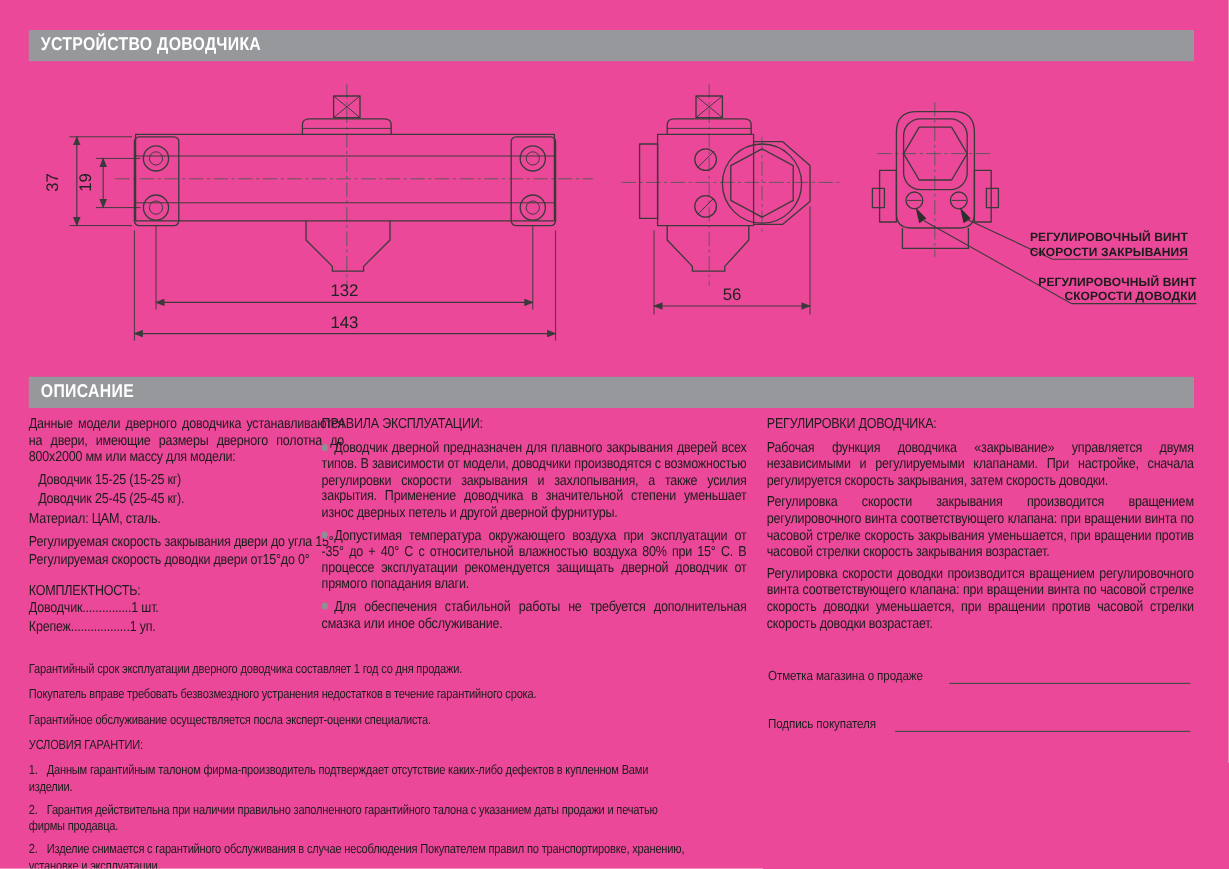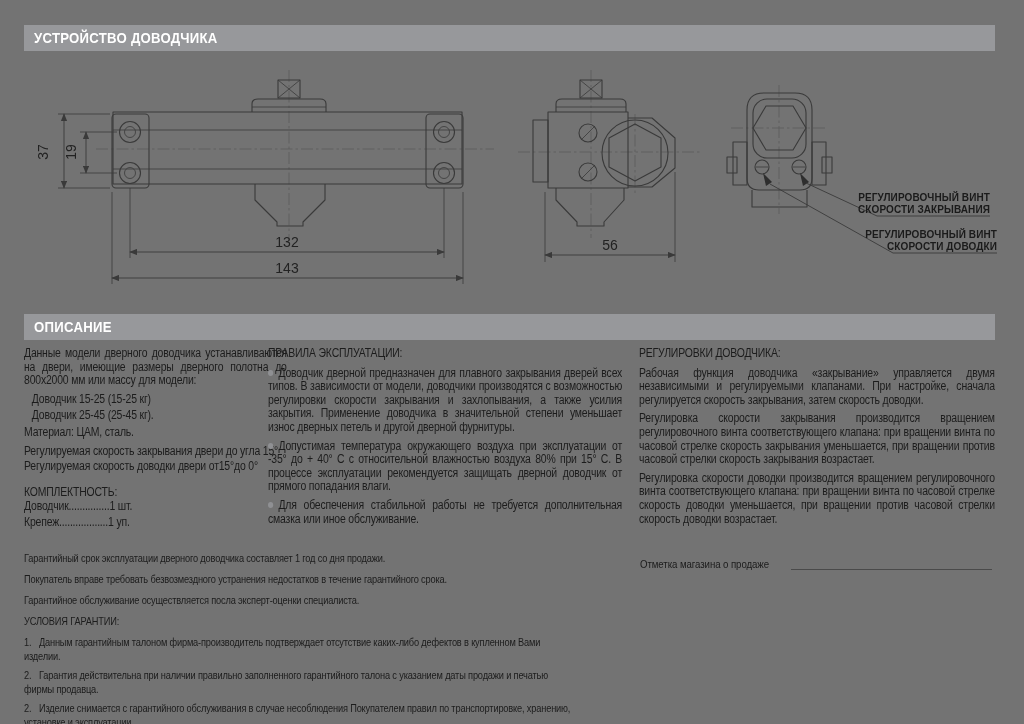--- a/index.html
+++ b/index.html
@@ -1,16 +1,16 @@
 <!DOCTYPE html>
 <html><head>
 <meta charset="utf-8">
 <style>
   html,body{margin:0;padding:0;background:#ffffff;}
-  .page{position:relative;width:1024px;height:724px;background:#737373;overflow:hidden;
+  .page{position:relative;width:1024px;height:724px;background:#ec4899;overflow:hidden;
         font-family:"Liberation Sans",sans-serif;color:#1c1c1c;}
   
   .bar{position:absolute;left:24px;width:971px;height:26px;background:#97989b;
        display:flex;align-items:center;padding-left:10px;box-sizing:border-box;}
   .bar-inner{color:#ffffff;font-weight:bold;font-size:15.5px;letter-spacing:.3px;
              transform:scaleX(.85);transform-origin:0 50%;white-space:nowrap;}
   .bar-device{top:25px}.bar-desc{top:314px}.bar-warranty{top:521px}
   
   .drawing{position:absolute;left:0;top:0;width:1024px;height:312px;}
   .ol{stroke:#3a3a3a;fill:none;stroke-width:1.1;stroke-linejoin:round;}
@@ -196,14 +196,18 @@
     <p>УСЛОВИЯ ГАРАНТИИ:</p>
     <p class="cond"><span class="num">1.</span><span>Данным гарантийным талоном фирма-производитель подтверждает отсутствие каких-либо дефектов в купленном Вами изделии.</span></p>
     <p class="cond"><span class="num">2.</span><span>Гарантия действительна при наличии правильно заполненного гарантийного талона с указанием даты продажи и печатью фирмы продавца.</span></p>
     <p class="cond"><span class="num">2.</span><span>Изделие снимается с гарантийного обслуживания в случае несоблюдения Покупателем правил по транспортировке, хранению, установке и эксплуатации.</span></p>
   </div>
 
   <div class="wright wr1">
     <span class="flabel">Отметка магазина о продаже</span>
     <span class="fline"></span>
   </div>
+  <div class="wright wr2">
+    <span class="flabel">Подпись покупателя</span>
+    <span class="fline"></span>
+  </div>
 
 </div>
 
 </body></html>

